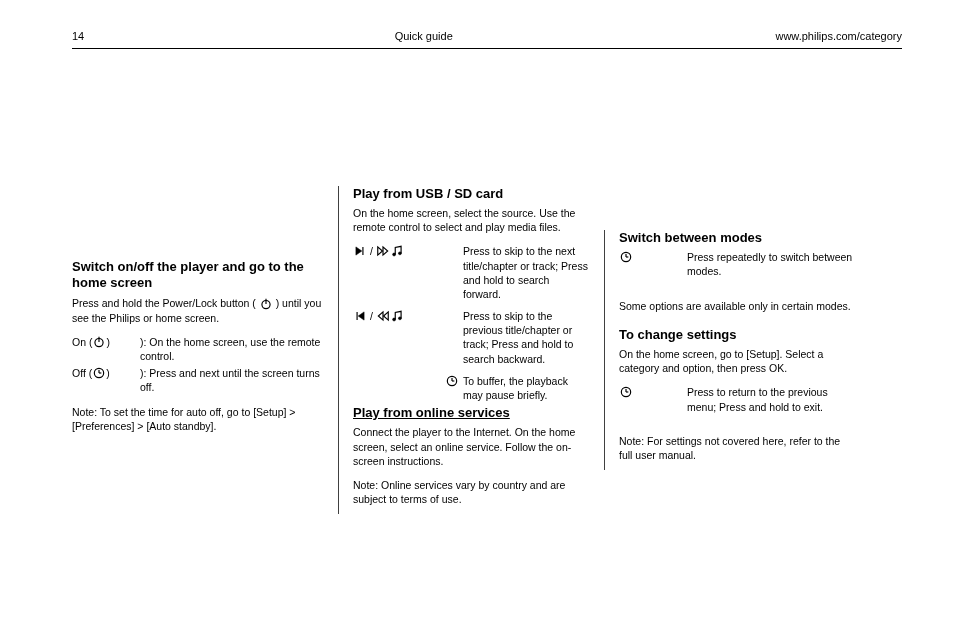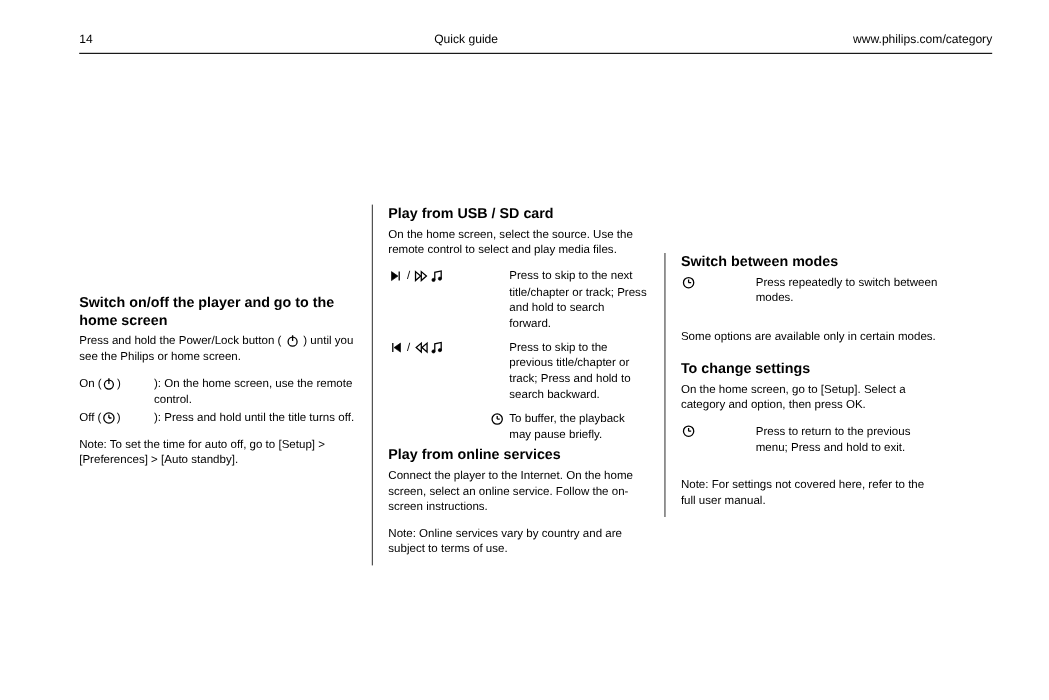--- a/index.html
+++ b/index.html
@@ -69,21 +69,21 @@
         <span class="lead">
           <span>Off (</span>
           <span class="icon">
             <svg viewBox="0 0 24 24">
                 <circle cx="12" cy="12" r="8" fill="none" stroke-width="2"></circle>
                 <line x1="12" y1="12" x2="12" y2="7" stroke-width="2"></line>
                 <line x1="12" y1="12" x2="16" y2="12" stroke-width="2"></line>
               </svg>
           </span>)
         </span>
-        <span class="txt">): Press and hold until the title turns off.</span>
+        <span class="txt">): Press and next until the screen turns off.</span>
       </div>
 
       <div class="note" style="margin-top:10px;">
         <span class="note-prefix">Note: </span>
         <span>To set the time for auto off, go to [Setup] &gt; [Preferences] &gt; [Auto standby].</span>
       </div>
     </div>
 
     <div class="col">
       <div class="hblock">Play from USB / SD card</div>
@@ -149,21 +149,21 @@
               <svg viewBox="0 0 24 24">
                 <circle cx="12" cy="12" r="8" fill="none" stroke-width="2"></circle>
                 <line x1="12" y1="12" x2="12" y2="7" stroke-width="2"></line>
                 <line x1="12" y1="12" x2="16" y2="12" stroke-width="2"></line>
               </svg>
             </span>
         </span>
         <span class="txt">To buffer, the playback may pause briefly.</span>
       </div>
 
-      <div class="hblock" style="">Play from online services</div>
+      <div class="hblock" style="text-decoration:underline;">Play from online services</div>
       <div class="body">Connect the player to the Internet. On the home screen, select an online service. Follow the on-screen instructions.</div>
 
       <div class="note">
         <span class="note-prefix">Note: </span>
         <span>Online services vary by country and are subject to terms of use.</span>
       </div>
     </div>
 
     <div class="col">
       <div class="hblock">Switch between modes</div>

